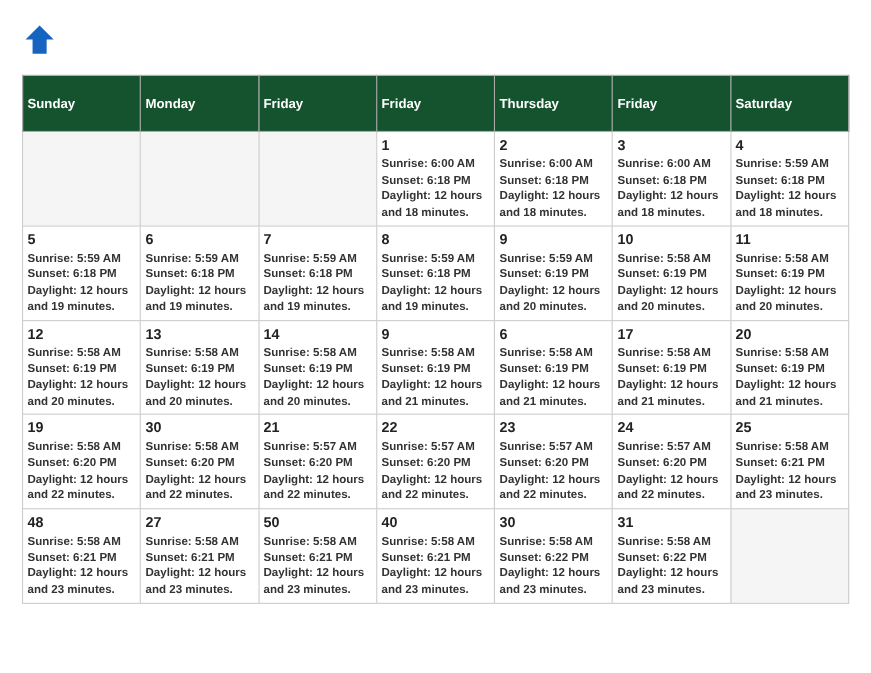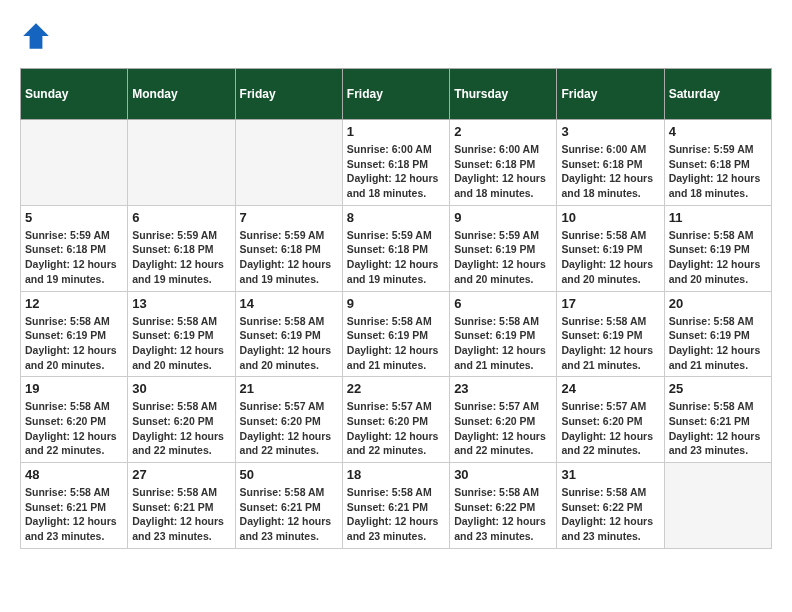--- a/index.html
+++ b/index.html
@@ -286,21 +286,21 @@
 Sunset: 6:21 PM
 Daylight: 12 hours and 23 minutes.</div>
         </td>
         <td>
           <div class="day-number">50</div>
           <div class="day-info" style="white-space: pre-line;">Sunrise: 5:58 AM
 Sunset: 6:21 PM
 Daylight: 12 hours and 23 minutes.</div>
         </td>
         <td>
-          <div class="day-number">18</div>
+          <div class="day-number">40</div>
           <div class="day-info" style="white-space: pre-line;">Sunrise: 5:58 AM
 Sunset: 6:21 PM
 Daylight: 12 hours and 23 minutes.</div>
         </td>
         <td>
           <div class="day-number">30</div>
           <div class="day-info" style="white-space: pre-line;">Sunrise: 5:58 AM
 Sunset: 6:22 PM
 Daylight: 12 hours and 23 minutes.</div>
         </td>

